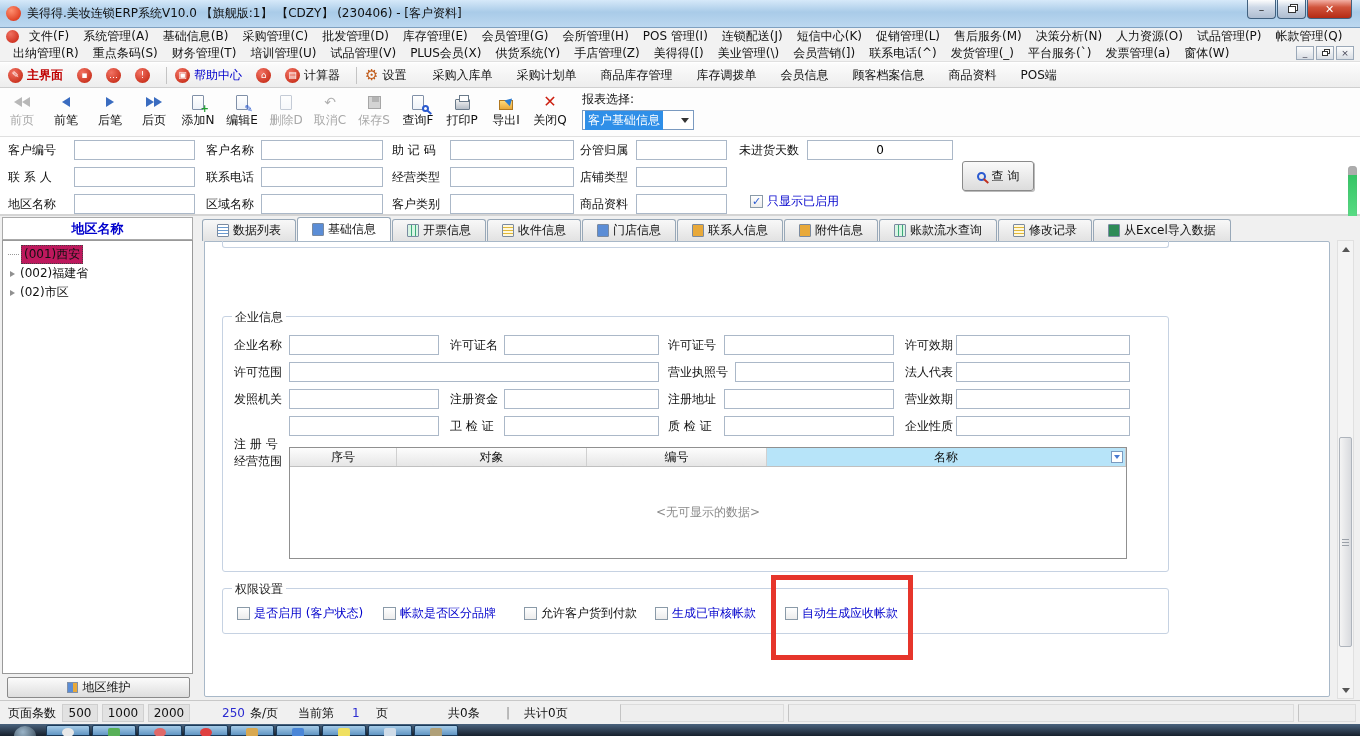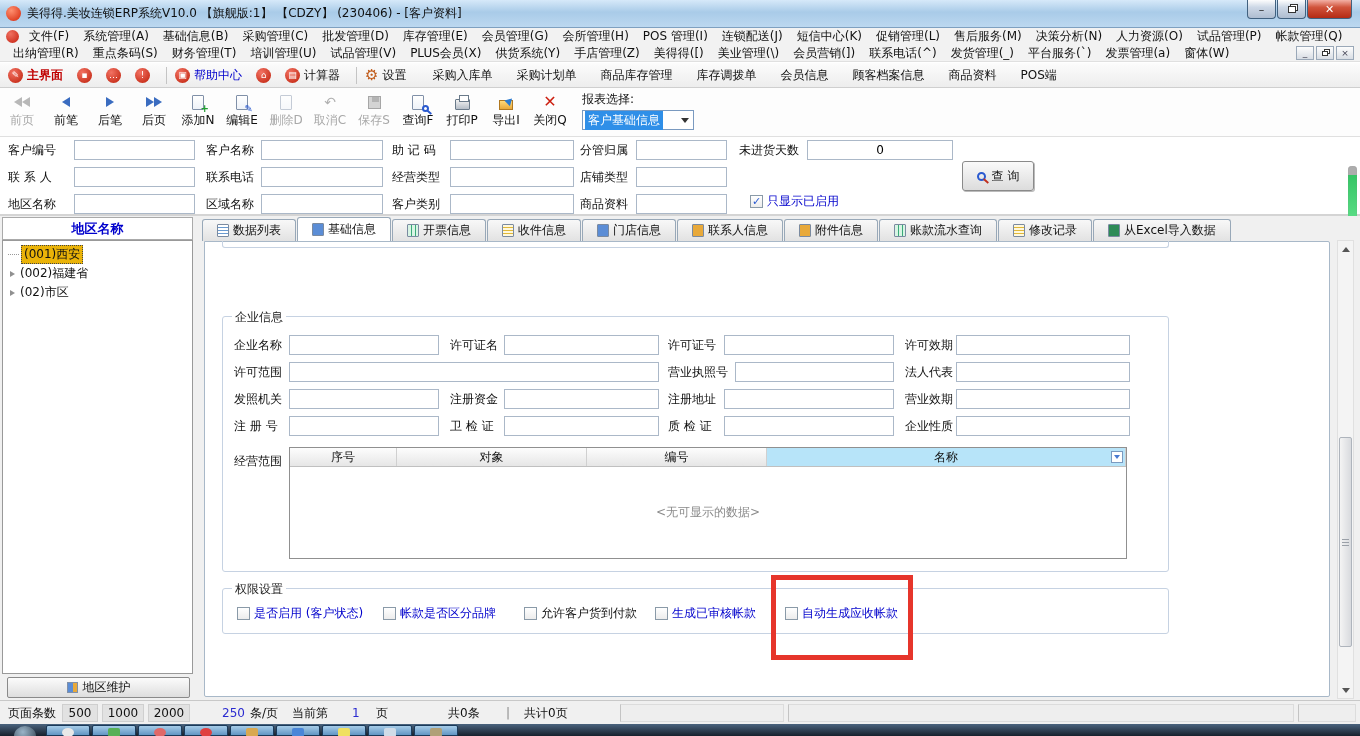--- a/index.html
+++ b/index.html
@@ -85,21 +85,21 @@
     background:linear-gradient(#adadad 0 9px,#35c565 9px,#5fe08a);box-shadow:inset 0 0 1px #888;}
 
   
   .workspace-bg{position:absolute;left:0;top:216px;width:100%;height:484px;background:#f0f0f0;}
   .side-header{position:absolute;left:2px;top:217px;width:191px;height:23px;background:#fff;border:1px solid #aaa;
     display:flex;align-items:center;justify-content:center;color:#0000cc;font-weight:bold;font-size:13px;}
   .side-tree{position:absolute;left:2px;top:240px;width:191px;height:434px;background:#fff;border:1px solid #999;padding-top:4px;}
   .tree-item{height:19px;display:flex;align-items:center;font-size:12px;cursor:default;}
   .tri-exp{width:0;height:0;border-top:3px solid transparent;border-bottom:3px solid transparent;border-left:5px solid #909090;margin:0 5px 0 7px;flex:0 0 auto;}
   .tree-stub{width:11px;border-top:1px dotted #999;margin:0 2px 0 5px;flex:0 0 auto;}
-  .tree-sel{border:1px dotted #444;background:#eab308;padding:0 2px;}
+  .tree-sel{border:1px dotted #444;background:#be185d;padding:0 2px;}
   .maintain-btn{position:absolute;left:7px;top:677px;width:183px;height:21px;border:1px solid #8a8a8a;border-radius:2px;
     background:linear-gradient(#fbfbfb,#dedede);display:flex;align-items:center;justify-content:center;gap:5px;cursor:default;}
   .grid-ic{width:11px;height:11px;border:1px solid #8090a8;background:linear-gradient(90deg,#5b8dd6 50%,#e8a93a 50%);}
 
   
   .tabrow{position:absolute;left:202px;top:217px;width:1140px;height:24px;display:flex;align-items:flex-end;}
   .tab{display:inline-flex;align-items:center;gap:4px;padding:0 14px;height:22px;border:1px solid #98a8b8;border-bottom:none;
     background:linear-gradient(#f8f8f8,#e2e2e2);margin-right:1px;border-radius:3px 3px 0 0;cursor:default;white-space:nowrap;}
   .tab.active{background:#fff;height:24px;position:relative;z-index:3;}
   .ticon{width:12px;height:13px;border:1px solid #7a8aa0;border-radius:1px;flex:0 0 auto;}
@@ -485,21 +485,21 @@
 
       <span class="fl" style="left:11px;top:72px;">发照机关</span>
       <input class="fi" style="left: 66px; top: 72px; width: 150px;">
       <span class="fl" style="left:227px;top:72px;">注册资金</span>
       <input class="fi" style="left: 281px; top: 72px; width: 155px;">
       <span class="fl" style="left:445px;top:72px;">注册地址</span>
       <input class="fi" style="left: 501px; top: 72px; width: 170px;">
       <span class="fl" style="left:682px;top:72px;">营业效期</span>
       <input class="fi" style="left: 733px; top: 72px; width: 174px;">
 
-      <span class="fl" style="left:11px;top:99px;">注 册 号</span>
+      <span class="fl" style="left:11px;top:117px;">注 册 号</span>
       <input class="fi" style="left: 66px; top: 99px; width: 150px;">
       <span class="fl" style="left:227px;top:99px;">卫 检 证</span>
       <input class="fi" style="left: 281px; top: 99px; width: 155px;">
       <span class="fl" style="left:445px;top:99px;">质 检 证</span>
       <input class="fi" style="left: 501px; top: 99px; width: 170px;">
       <span class="fl" style="left:682px;top:99px;">企业性质</span>
       <input class="fi" style="left: 733px; top: 99px; width: 174px;">
 
       <span class="fl" style="left:11px;top:134px;">经营范围</span>
       <div class="scope-table">
@@ -555,21 +555,21 @@
       </div>
   </div>
 
   <div class="statusbar">
     <span class="sb-text" style="left:8px;">页面条数</span>
     <div class="size-btn" style="left:62px;width:36px;">500</div>
     <div class="size-btn" style="left:102px;width:42px;">1000</div>
     <div class="size-btn" style="left:148px;width:42px;">2000</div>
     <span class="sb-text sb-blue" style="left:222px;">250</span>
     <span class="sb-text" style="left:250px;">条/页</span>
-    <span class="sb-text" style="left:292px;">当前第</span>
+    <span class="sb-text" style="left:298px;">当前第</span>
     <span class="sb-text sb-blue" style="left:352px;">1</span>
     <span class="sb-text" style="left:376px;">页</span>
     <span class="sb-text" style="left:448px;">共0条</span>
     <span class="sb-text" style="left:506px;color:#888;">|</span>
     <span class="sb-text" style="left:524px;">共计0页</span>
     <div class="sb-pane" style="left:620px;width:164px;"></div>
     <div class="sb-pane" style="left:788px;width:506px;"></div>
     <div class="sb-pane" style="left:1298px;width:58px;"></div>
   </div>
 

